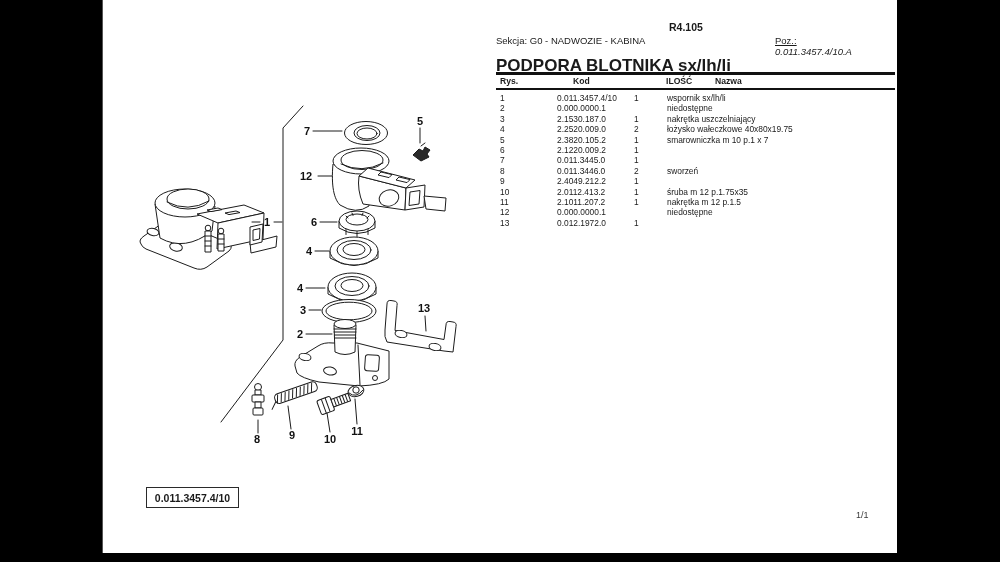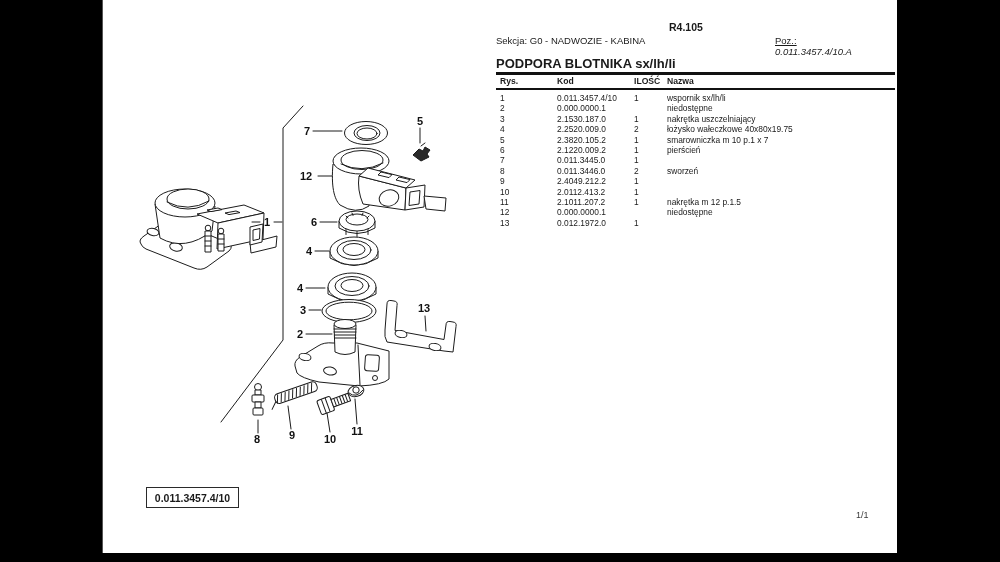--- a/index.html
+++ b/index.html
@@ -6,25 +6,25 @@
   html,body { width:1000px; height:562px; background:#000; overflow:hidden;
     font-family:"Liberation Sans", sans-serif; }
   .stage { position:relative; width:1000px; height:562px; background:#000; }
   .page { position:absolute; left:102px; top:0; width:795px; height:553px;
     background:#fff; border-left:1px solid #555; color:#1a1a1a; }
   .abs { position:absolute; }
   .doc-code { left:566px; top:21px; font-size:10.5px; font-weight:bold;text-align:center; }
   .section-line { left:393px; top:35px; font-size:9.5px; }
   .poz-label { left:672px; top:35px; font-size:9.5px;text-decoration:underline; }
   .poz-value { left:672px; top:46px; font-size:9.5px;font-style:italic; }
-  .page-title { left:393px; top:56px; font-size:13px; font-weight:bold; }
+  .page-title { left:393px; top:56px; font-size:17px; font-weight:bold; }
   .rule-thick { left:393px; top:72px; width:399px; height:3px; background:#111; }
   .rule-thin  { left:393px; top:88px; width:399px; height:2px; background:#111; }
   .tbl-head { left:393px; top:76px; width:399px; display:grid;
-    grid-template-columns:57px 77px 33px 1fr; font-size:8.6px; font-weight:bold; }
+    grid-template-columns:57px 77px 33px 1fr; font-size:8.6px; font-weight:bold;gap:16px; }
   .tbl-head > div { padding-left:4px; }
   .tbl-body { left:393px; top:93px; width:399px; font-size:8.4px; }
   .trow { display:grid; grid-template-columns:57px 77px 33px 1fr; height:10.4px;
     line-height:10.4px; white-space:nowrap; }
   .trow > div { padding-left:4px; overflow:hidden; }
   .ref-box { left:43px; top:487px; width:93px; height:21px; border:1.5px solid #2a2a2a;
     display:flex; align-items:center; justify-content:center;
     font-size:10.5px; font-weight:bold; }
   .page-num { left:753px; top:510px; font-size:9px; color:#3a3a3a; }
   svg { position:absolute; left:0; top:0; }
@@ -82,21 +82,20 @@
       <div class="trow">
           <div>5</div>
           <div>2.3820.105.2</div>
           <div>1</div>
           <div>smarowniczka m 10 p.1 x 7</div>
         </div>
       <div class="trow">
           <div>6</div>
           <div>2.1220.009.2</div>
           <div>1</div>
-          <div>pierścień</div>
         </div>
       <div class="trow">
           <div>7</div>
           <div>0.011.3445.0</div>
           <div>1</div>
         </div>
       <div class="trow">
           <div>8</div>
           <div>0.011.3446.0</div>
           <div>2</div>
@@ -104,20 +103,21 @@
         </div>
       <div class="trow">
           <div>9</div>
           <div>2.4049.212.2</div>
           <div>1</div>
         </div>
       <div class="trow">
           <div>10</div>
           <div>2.0112.413.2</div>
           <div>1</div>
+          <div>śruba m 12 p.1.75x35</div>
         </div>
       <div class="trow">
           <div>11</div>
           <div>2.1011.207.2</div>
           <div>1</div>
           <div>nakrętka m 12 p.1.5</div>
         </div>
       <div class="trow">
           <div>12</div>
           <div>0.000.0000.1</div>

